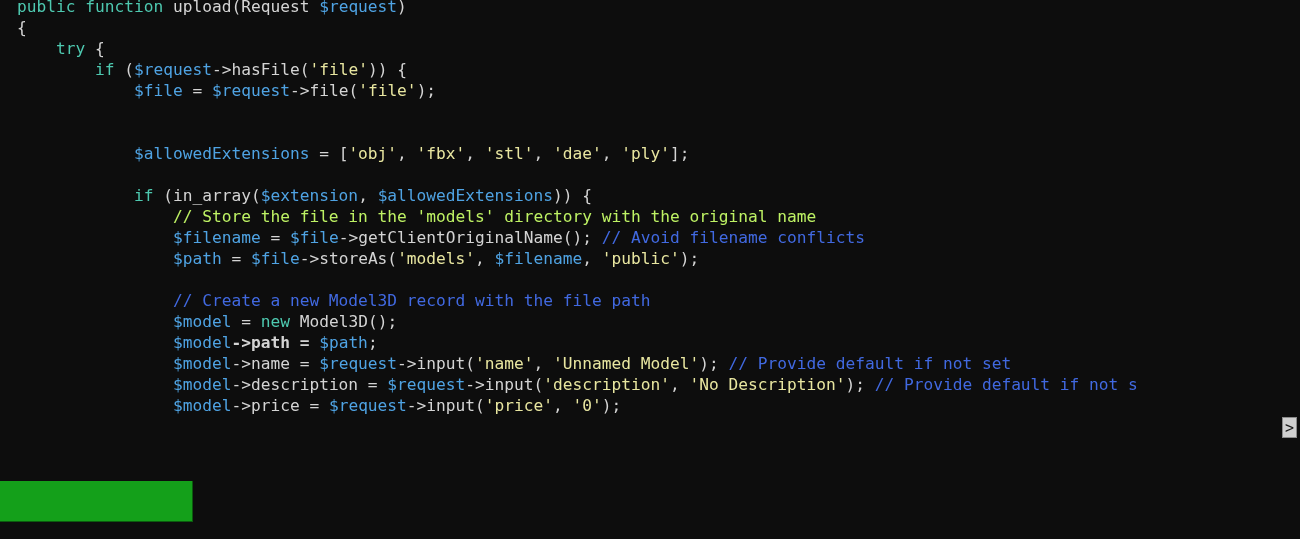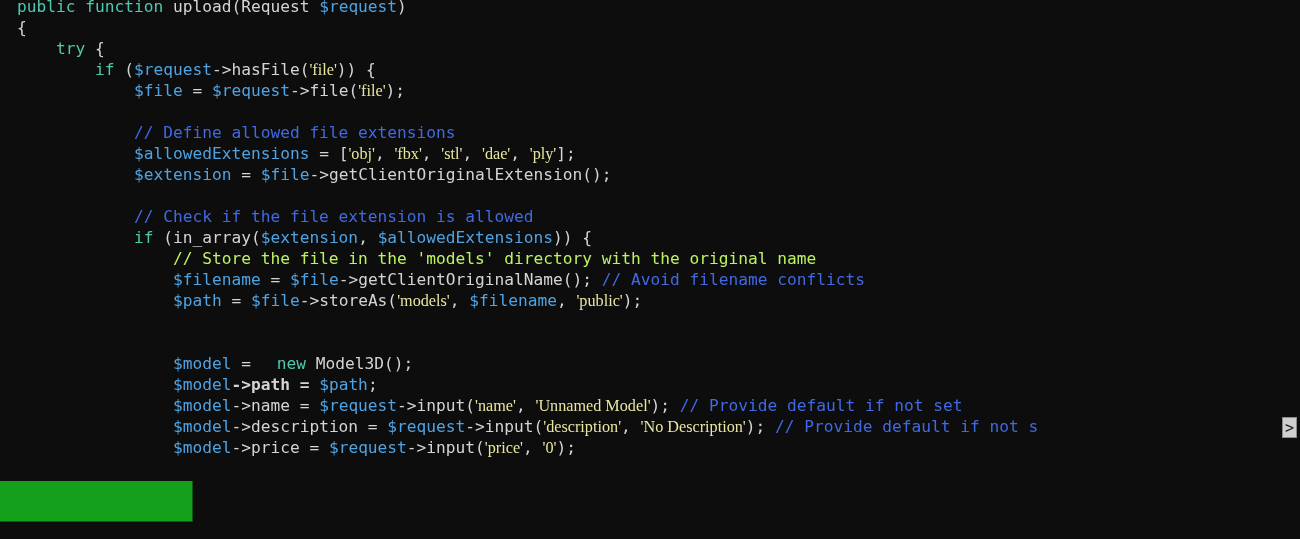--- a/index.html
+++ b/index.html
@@ -33,21 +33,21 @@
     font-size: 16.2px;
     letter-spacing: 0px;
     white-space: pre;
     padding-left: 17px;
     color: #d4d4d4;
     box-sizing: border-box;
   }
   
   .kw   { color: #4ec9b0; }   
   .var  { color: #4fa3e3; }   
-  .str  { color: #e8e6a0; font-family: Liberation Serif, serif; }   
+  .str  { color: #e8e6a0; }   
   .com  { color: #4169e1; }   
   .pln  { color: #d4d4d4; }
 
   #green-bar {
     position: absolute;
     left: 0;
     top: 481px;
     width: 192px;
     height: 40px;
     background: #14a01a;
@@ -75,32 +75,30 @@
 
 <div id="screen" style="background: rgb(13, 13, 13);">
 
   <div id="code-surface" style="margin-top: -4px;">
       <div class="code-line"><span class="kw" style="color: rgb(78, 201, 176);">public</span><span class="pln" style="color: rgb(212, 212, 212);"> </span><span class="kw" style="color: rgb(78, 201, 176);">function</span><span class="pln" style="color: rgb(212, 212, 212);"> upload(Request </span><span class="var" style="color: rgb(79, 163, 227);">$request</span><span class="pln" style="color: rgb(212, 212, 212);">)</span></div>
       <div class="code-line"><span class="pln" style="color: rgb(212, 212, 212);">{</span></div>
       <div class="code-line"><span class="pln" style="color: rgb(212, 212, 212);">    </span><span class="kw" style="color: rgb(78, 201, 176);">try</span><span class="pln" style="color: rgb(212, 212, 212);"> {</span></div>
       <div class="code-line"><span class="pln" style="color: rgb(212, 212, 212);">        </span><span class="kw" style="color: rgb(78, 201, 176);">if</span><span class="pln" style="color: rgb(212, 212, 212);"> (</span><span class="var" style="color: rgb(79, 163, 227);">$request</span><span class="pln" style="color: rgb(212, 212, 212);">-&gt;hasFile(</span><span class="str" style="color: rgb(232, 230, 160);">'file'</span><span class="pln" style="color: rgb(212, 212, 212);">)) {</span></div>
       <div class="code-line"><span class="pln" style="color: rgb(212, 212, 212);">            </span><span class="var" style="color: rgb(79, 163, 227);">$file</span><span class="pln" style="color: rgb(212, 212, 212);"> = </span><span class="var" style="color: rgb(79, 163, 227);">$request</span><span class="pln" style="color: rgb(212, 212, 212);">-&gt;file(</span><span class="str" style="color: rgb(232, 230, 160);">'file'</span><span class="pln" style="color: rgb(212, 212, 212);">);</span></div>
       <div class="code-line">&nbsp;</div>
-      <div class="code-line"><span class="pln" style="color: rgb(212, 212, 212);">            </span><span class="com" style="color: rgb(65, 105, 225);">// Define allowed file extensions</span></div>
+      <div class="code-line"><span class="pln" style="color: rgb(212, 212, 212);">            </span></div>
       <div class="code-line"><span class="pln" style="color: rgb(212, 212, 212);">            </span><span class="var" style="color: rgb(79, 163, 227);">$allowedExtensions</span><span class="pln" style="color: rgb(212, 212, 212);"> = [</span><span class="str" style="color: rgb(232, 230, 160);">'obj'</span><span class="pln" style="color: rgb(212, 212, 212);">, </span><span class="str" style="color: rgb(232, 230, 160);">'fbx'</span><span class="pln" style="color: rgb(212, 212, 212);">, </span><span class="str" style="color: rgb(232, 230, 160);">'stl'</span><span class="pln" style="color: rgb(212, 212, 212);">, </span><span class="str" style="color: rgb(232, 230, 160);">'dae'</span><span class="pln" style="color: rgb(212, 212, 212);">, </span><span class="str" style="color: rgb(232, 230, 160);">'ply'</span><span class="pln" style="color: rgb(212, 212, 212);">];</span></div>
-      <div class="code-line"><span class="pln" style="color: rgb(212, 212, 212);">            </span><span class="var" style="color: rgb(79, 163, 227);">$extension</span><span class="pln" style="color: rgb(212, 212, 212);"> = </span><span class="var" style="color: rgb(79, 163, 227);">$file</span><span class="pln" style="color: rgb(212, 212, 212);">-&gt;getClientOriginalExtension();</span></div>
       <div class="code-line">&nbsp;</div>
-      <div class="code-line"><span class="pln" style="color: rgb(212, 212, 212);">            </span><span class="com" style="color: rgb(65, 105, 225);">// Check if the file extension is allowed</span></div>
       <div class="code-line"><span class="pln" style="color: rgb(212, 212, 212);">            </span><span class="kw" style="color: rgb(78, 201, 176);">if</span><span class="pln" style="color: rgb(212, 212, 212);"> (in_array(</span><span class="var" style="color: rgb(79, 163, 227);">$extension</span><span class="pln" style="color: rgb(212, 212, 212);">, </span><span class="var" style="color: rgb(79, 163, 227);">$allowedExtensions</span><span class="pln" style="color: rgb(212, 212, 212);">)) {</span></div>
       <div class="code-line"><span class="pln" style="color: rgb(212, 212, 212);">                </span><span class="com" style="color: #bef264;">// Store the file in the 'models' directory with the original name</span></div>
       <div class="code-line"><span class="pln" style="color: rgb(212, 212, 212);">                </span><span class="var" style="color: rgb(79, 163, 227);">$filename</span><span class="pln" style="color: rgb(212, 212, 212);"> = </span><span class="var" style="color: rgb(79, 163, 227);">$file</span><span class="pln" style="color: rgb(212, 212, 212);">-&gt;getClientOriginalName(); </span><span class="com" style="color: rgb(65, 105, 225);">// Avoid filename conflicts</span></div>
       <div class="code-line"><span class="pln" style="color: rgb(212, 212, 212);">                </span><span class="var" style="color: rgb(79, 163, 227);">$path</span><span class="pln" style="color: rgb(212, 212, 212);"> = </span><span class="var" style="color: rgb(79, 163, 227);">$file</span><span class="pln" style="color: rgb(212, 212, 212);">-&gt;storeAs(</span><span class="str" style="color: rgb(232, 230, 160);">'models'</span><span class="pln" style="color: rgb(212, 212, 212);">, </span><span class="var" style="color: rgb(79, 163, 227);">$filename</span><span class="pln" style="color: rgb(212, 212, 212);">, </span><span class="str" style="color: rgb(232, 230, 160);">'public'</span><span class="pln" style="color: rgb(212, 212, 212);">);</span></div>
       <div class="code-line">&nbsp;</div>
-      <div class="code-line"><span class="pln" style="color: rgb(212, 212, 212);">                </span></div>
-      <div class="code-line"><span class="pln" style="color: rgb(212, 212, 212);">                </span><span class="var" style="color: rgb(79, 163, 227);">$model</span><span class="pln" style="color: rgb(212, 212, 212);"> = </span><span class="kw" style="color: rgb(78, 201, 176); margin-left: 16px;">new</span><span class="pln" style="color: rgb(212, 212, 212);"> Model3D();</span></div>
+      <div class="code-line"><span class="pln" style="color: rgb(212, 212, 212);">                </span><span class="com" style="color: rgb(65, 105, 225);">// Create a new Model3D record with the file path</span></div>
+      <div class="code-line"><span class="pln" style="color: rgb(212, 212, 212);">                </span><span class="var" style="color: rgb(79, 163, 227);">$model</span><span class="pln" style="color: rgb(212, 212, 212);"> = </span><span class="kw" style="color: rgb(78, 201, 176);">new</span><span class="pln" style="color: rgb(212, 212, 212);"> Model3D();</span></div>
       <div class="code-line"><span class="pln" style="color: rgb(212, 212, 212);">                </span><span class="var" style="color: rgb(79, 163, 227);">$model</span><span class="pln" style="color: rgb(212, 212, 212); font-weight: bold;">-&gt;path = </span><span class="var" style="color: rgb(79, 163, 227);">$path</span><span class="pln" style="color: rgb(212, 212, 212);">;</span></div>
       <div class="code-line"><span class="pln" style="color: rgb(212, 212, 212);">                </span><span class="var" style="color: rgb(79, 163, 227);">$model</span><span class="pln" style="color: rgb(212, 212, 212);">-&gt;name = </span><span class="var" style="color: rgb(79, 163, 227);">$request</span><span class="pln" style="color: rgb(212, 212, 212);">-&gt;input(</span><span class="str" style="color: rgb(232, 230, 160);">'name'</span><span class="pln" style="color: rgb(212, 212, 212);">, </span><span class="str" style="color: rgb(232, 230, 160);">'Unnamed Model'</span><span class="pln" style="color: rgb(212, 212, 212);">); </span><span class="com" style="color: rgb(65, 105, 225);">// Provide default if not set</span></div>
       <div class="code-line"><span class="pln" style="color: rgb(212, 212, 212);">                </span><span class="var" style="color: rgb(79, 163, 227);">$model</span><span class="pln" style="color: rgb(212, 212, 212);">-&gt;description = </span><span class="var" style="color: rgb(79, 163, 227);">$request</span><span class="pln" style="color: rgb(212, 212, 212);">-&gt;input(</span><span class="str" style="color: rgb(232, 230, 160);">'description'</span><span class="pln" style="color: rgb(212, 212, 212);">, </span><span class="str" style="color: rgb(232, 230, 160);">'No Description'</span><span class="pln" style="color: rgb(212, 212, 212);">); </span><span class="com" style="color: rgb(65, 105, 225);">// Provide default if not s</span></div>
       <div class="code-line"><span class="pln" style="color: rgb(212, 212, 212);">                </span><span class="var" style="color: rgb(79, 163, 227);">$model</span><span class="pln" style="color: rgb(212, 212, 212);">-&gt;price = </span><span class="var" style="color: rgb(79, 163, 227);">$request</span><span class="pln" style="color: rgb(212, 212, 212);">-&gt;input(</span><span class="str" style="color: rgb(232, 230, 160);">'price'</span><span class="pln" style="color: rgb(212, 212, 212);">, </span><span class="str" style="color: rgb(232, 230, 160);">'0'</span><span class="pln" style="color: rgb(212, 212, 212);">);</span></div>
       <div class="code-line">&nbsp;</div>
       <div class="code-line">&nbsp;</div>
     </div>
 
   <div id="green-bar" style="background: rgb(20, 160, 26);"></div>
 

